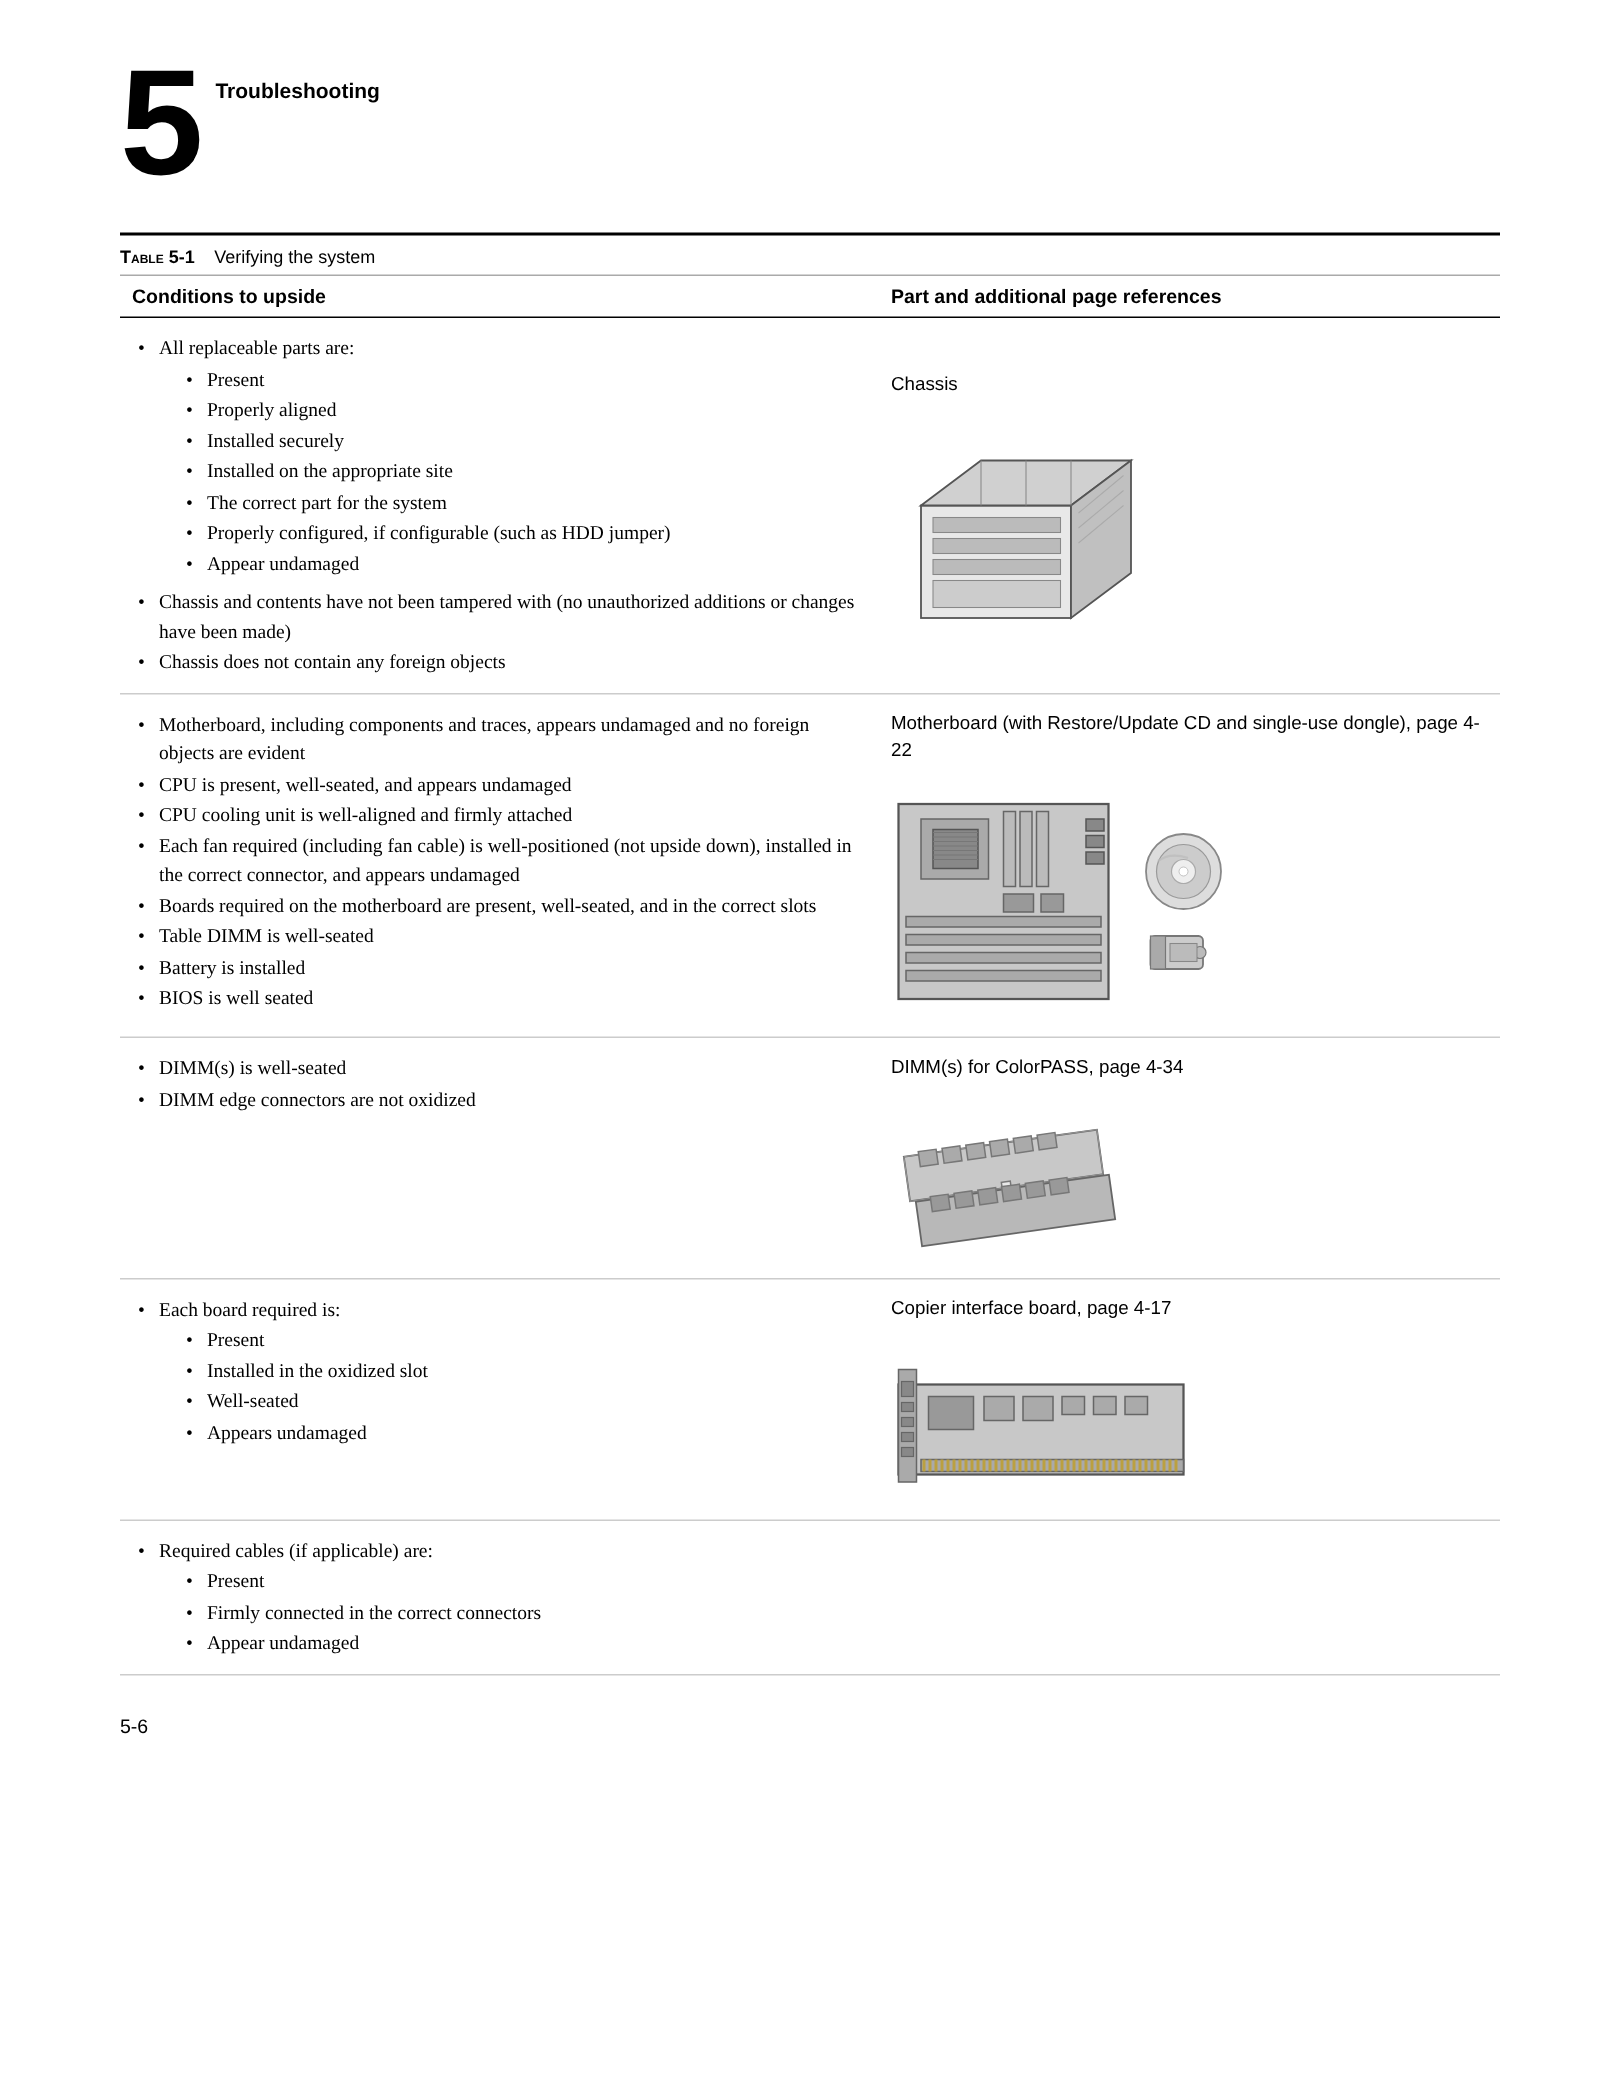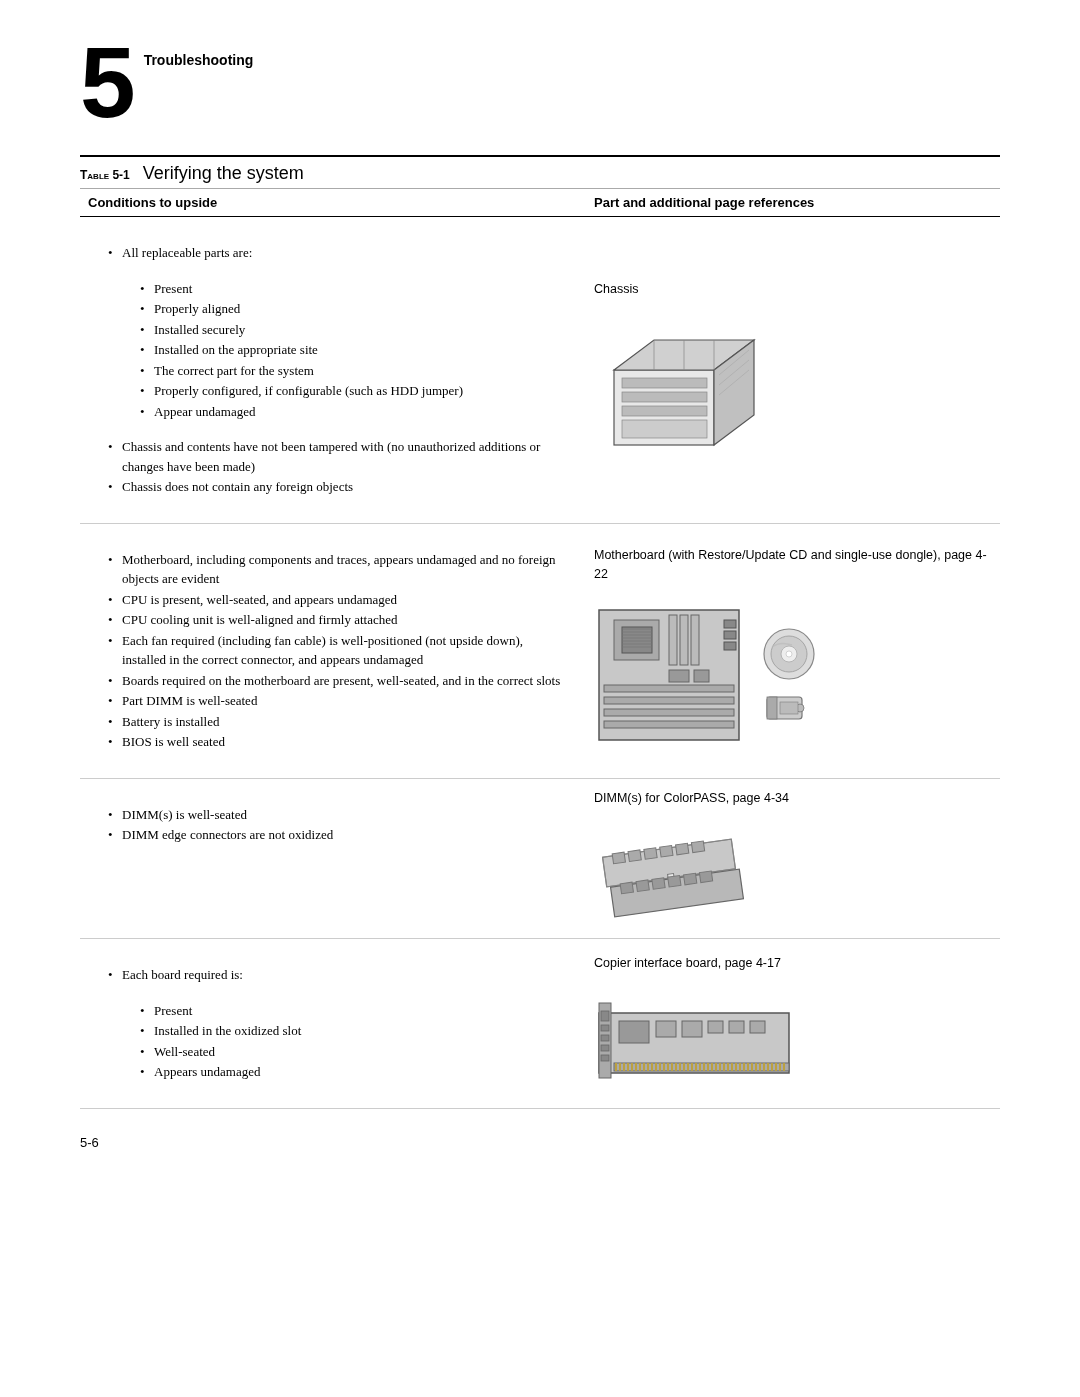--- a/index.html
+++ b/index.html
@@ -38,21 +38,21 @@
       margin-bottom: 0;
       font-size: 13px;
     }
     .table-title .table-label {
       font-weight: bold;
       font-variant: small-caps;
       font-family: Arial, Helvetica, sans-serif;
       font-size: 12px;
     }
     .table-title .table-name {
-      font-size: 18px;
+      font-size: 12px;
       font-family: Arial, Helvetica, sans-serif;
     }
     .main-table {
       width: 100%;
       border-collapse: collapse;
     }
     .main-table th {
       border-bottom: 1.5px solid #000;
       padding: 6px 8px;
       text-align: left;
@@ -70,21 +70,21 @@
     .main-table td.left-col {
       width: 55%;
     }
     .main-table td.right-col {
       width: 45%;
       vertical-align: middle;
     }
     .bullet-list {
       list-style: none;
       padding: 0;
-      margin: 16px;
+      margin: 0;
     }
     .bullet-list li {
       padding-left: 18px;
       position: relative;
       margin-bottom: 1px;
     }
     .bullet-list li::before {
       content: "•";
       position: absolute;
       left: 4px;
@@ -191,21 +191,21 @@
     </tr>
 
     <tr>
       <td class="left-col">
         <ul class="bullet-list">
           <li>Motherboard, including components and traces, appears undamaged and no foreign objects are evident</li>
           <li>CPU is present, well-seated, and appears undamaged</li>
           <li>CPU cooling unit is well-aligned and firmly attached</li>
           <li>Each fan required (including fan cable) is well-positioned (not upside down), installed in the correct connector, and appears undamaged</li>
           <li>Boards required on the motherboard are present, well-seated, and in the correct slots</li>
-          <li>Part DIMM is well-seated</li>
+          <li>Table DIMM is well-seated</li>
           <li>Battery is installed</li>
           <li>BIOS is well seated</li>
         </ul>
       </td>
       <td class="right-col">
         <div class="right-col-content">
           <div class="ref-text">Motherboard (with Restore/Update CD and single-use dongle), page 4-22</div>
 
           <div style="display:flex; gap:8px; align-items:center;">
             <svg width="160" height="150" viewBox="0 0 160 150" xmlns="http://www.w3.org/2000/svg">
@@ -383,18 +383,31 @@
               <line x1="178" y1="70" x2="178" y2="78" stroke="#bba040" stroke-width="2"></line>
               <line x1="182" y1="70" x2="182" y2="78" stroke="#bba040" stroke-width="2"></line>
               <line x1="186" y1="70" x2="186" y2="78" stroke="#bba040" stroke-width="2"></line>
               <line x1="190" y1="70" x2="190" y2="78" stroke="#bba040" stroke-width="2"></line>
             </g>
           </svg>
         </div>
       </td>
     </tr>
 
+    <tr>
+      <td class="left-col">
+        <ul class="bullet-list">
+          <li>Required cables (if applicable) are:</li>
+        </ul>
+        <ul class="bullet-list sub-bullet">
+          <li>Present</li>
+          <li>Firmly connected in the correct connectors</li>
+          <li>Appear undamaged</li>
+        </ul>
+      </td>
+      <td class="right-col"></td>
+    </tr>
   </tbody>
 </table>
 
 <div class="page-footer">
   <span>5-6</span>
 </div>
 
 </body></html>

